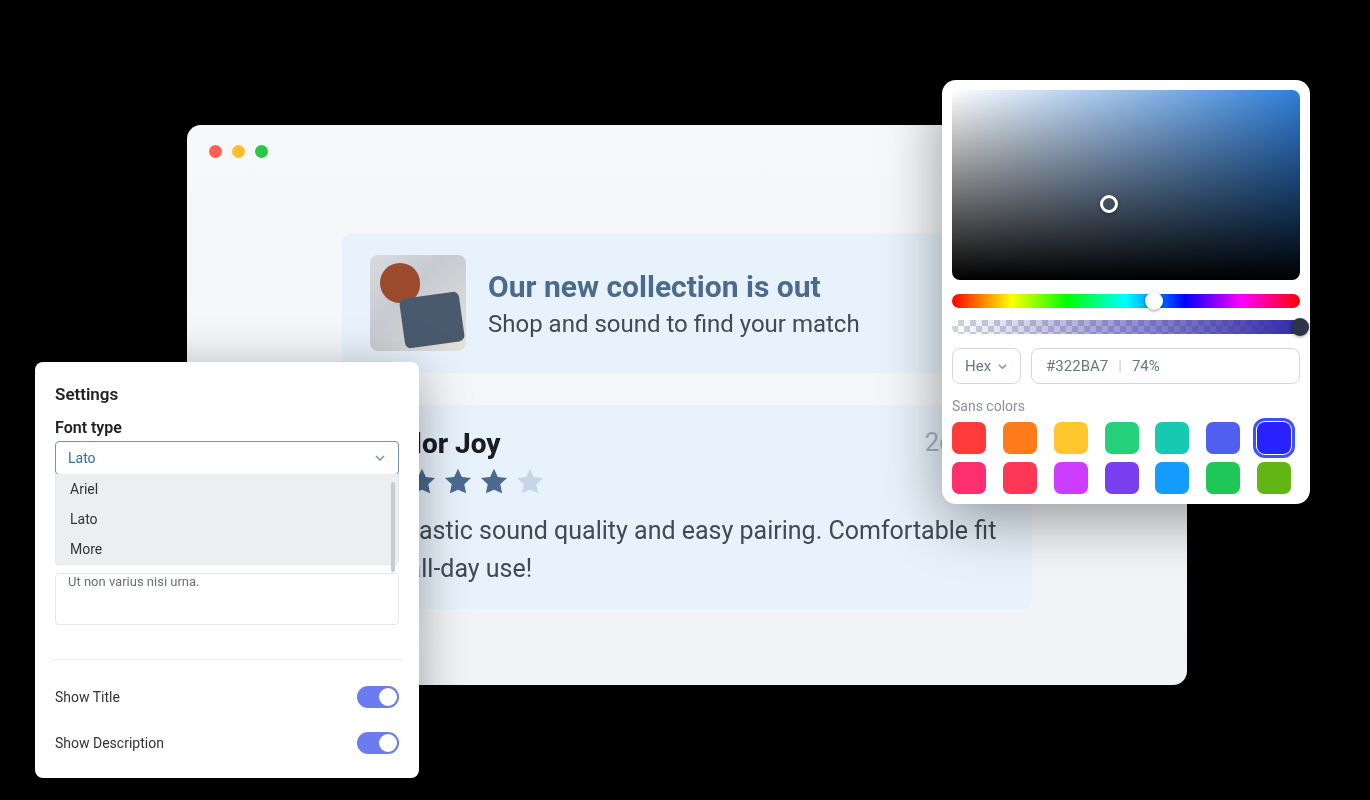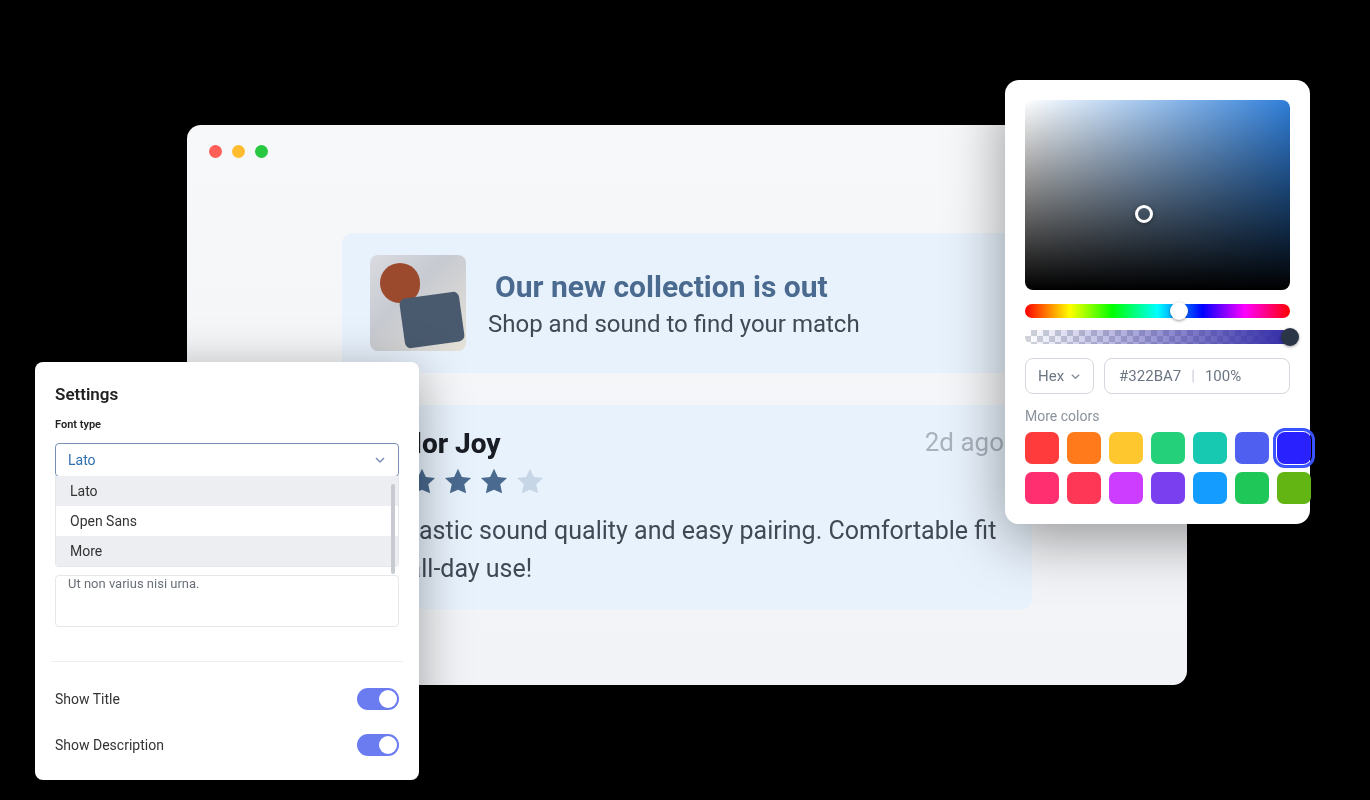--- a/index.html
+++ b/index.html
@@ -48,21 +48,21 @@
     position: relative; overflow:hidden;
   }
   .thumb::before{
     content:""; position:absolute; left:10px; top:8px; width:40px; height:40px;
     background:#9b4a2e; border-radius:50% 50% 45% 50%;
   }
   .thumb::after{
     content:""; position:absolute; right:4px; bottom:6px; width:60px; height:50px;
     background:#4a5a6e; border-radius:6px; transform:rotate(-8deg);
   }
-  .post-title { font-size: 30px; font-weight:700; color:#4a6a8f; margin-bottom:6px;margin-left:7px;}
+  .post-title { font-size: 30px; font-weight:700; color:#4a6a8f; margin-bottom:6px;}
   .post-sub { font-size: 24px; color:#3f4a57;}
 
   .review-head{display:flex; justify-content:space-between; align-items:flex-start; margin-bottom:4px;}
   .reviewer{font-size:28px; font-weight:800; color:#1a1d24;}
   .timeago{font-size:26px; color:#a9b2be;}
   .stars{display:flex; gap:4px; margin:6px 0 14px;}
   .star{width:32px;height:32px;}
   .star svg{width:100%;height:100%;}
   .review-body{font-size:25px; color:#3f4a57; line-height:1.5;}
 
@@ -73,21 +73,21 @@
   }
 
   
   .settings {
     position:absolute; left:35px; top:362px;
     width:384px; background:#fff; border-radius:8px;
     box-shadow:0 10px 50px rgba(0,0,0,.35);
     padding:22px 20px 12px;
   }
   .settings h2{font-size:17px; font-weight:600; color:#222; margin-bottom:14px;}
-  .field-label{font-size:11px; font-weight:600; color:#222; margin-bottom:12px;}
+  .field-label{font-size:16px; font-weight:600; color:#222; margin-bottom:4px;}
   .select{
     border:1px solid #7a8fb5; border-radius:4px; height:34px;
     display:flex; align-items:center; justify-content:space-between;
     padding:0 12px; font-size:14px; color:#2f6fb0; background:#fff;
     cursor:pointer;
   }
   .chev{width:12px;height:12px;}
   .dropdown{
     border:1px solid #e4e7eb; border-top:none; border-radius:0 0 4px 4px;
     margin-top:-1px; background:#fff; position:relative;
@@ -107,23 +107,23 @@
   .toggle{
     width:42px; height:22px; background:#6a7cf0; border-radius:11px; position:relative; cursor:pointer;
   }
   .toggle::after{
     content:""; position:absolute; right:2px; top:2px; width:18px; height:18px;
     background:#fff; border-radius:50%;
   }
 
   
   .picker{
-    position:absolute; right:60px; top:80px; width:305px;
+    position:absolute; right:60px; top:80px; width:368px;
     background:#fff; border-radius:14px; box-shadow:0 14px 60px rgba(0,0,0,.4);
-    padding:20px;
+    padding:10px;
   }
   .sv-box{
     width:100%; height:190px; border-radius:8px; position:relative; cursor:crosshair;
     background:
       linear-gradient(to top, #000, rgba(0,0,0,0)),
       linear-gradient(to right, #fff, rgba(255,255,255,0)),
       #2f7ed8;
   }
   .sv-cursor{
     position:absolute; width:18px; height:18px; border:3px solid #fff; border-radius:50%;
@@ -219,22 +219,22 @@
 <div class="settings">
   <h2>Settings</h2>
   <div class="field-label">Font type</div>
   <div class="select">
     <span>Lato</span>
     <svg class="chev" viewBox="0 0 12 12">
         <path d="M2 4l4 4 4-4" fill="none" stroke="#7a8fb5" stroke-width="1.5"></path>
       </svg>
   </div>
   <div class="dropdown" id="dd">
+      <div class="dd-item hl">Ariel</div>
       <div class="dd-item hl">Lato</div>
-      <div class="dd-item">Open Sans</div>
       <div class="dd-item hl">More</div>
       <div class="dd-scroll"></div>
     </div>
   <textarea class="textarea" id="ta" style="">Ut non varius nisi urna.</textarea>
 
   <div class="divider"></div>
 
   <div class="toggle-row">
     <div class="toggle-label">Show Title</div>
     <div class="toggle"></div>
@@ -258,24 +258,24 @@
   <div class="picker-row">
     <div class="format-sel">
       <span>Hex</span>
       <svg width="11" height="11" viewBox="0 0 12 12">
           <path d="M2 4l4 4 4-4" fill="none" stroke="#8a929c" stroke-width="1.6"></path>
         </svg>
     </div>
     <div class="value-box">
       <span>#322BA7</span>
       <span class="sep">|</span>
-      <span>100%</span>
-    </div>
-  </div>
-  <div class="more-label">More colors</div>
+      <span>74%</span>
+    </div>
+  </div>
+  <div class="more-label">Sans colors</div>
   <div class="swatches" id="swatches">
       <div class="sw" style="background: rgb(255, 59, 59);"></div>
       <div class="sw" style="background: rgb(255, 122, 26);"></div>
       <div class="sw" style="background: rgb(255, 199, 46);"></div>
       <div class="sw" style="background: rgb(36, 209, 122);"></div>
       <div class="sw" style="background: rgb(23, 201, 177);"></div>
       <div class="sw" style="background: rgb(79, 95, 240);"></div>
       <div class="sw sel" style="background: rgb(42, 33, 255);"></div>
       <div class="sw" style="background: rgb(255, 47, 112);"></div>
       <div class="sw" style="background: rgb(255, 55, 87);"></div>

